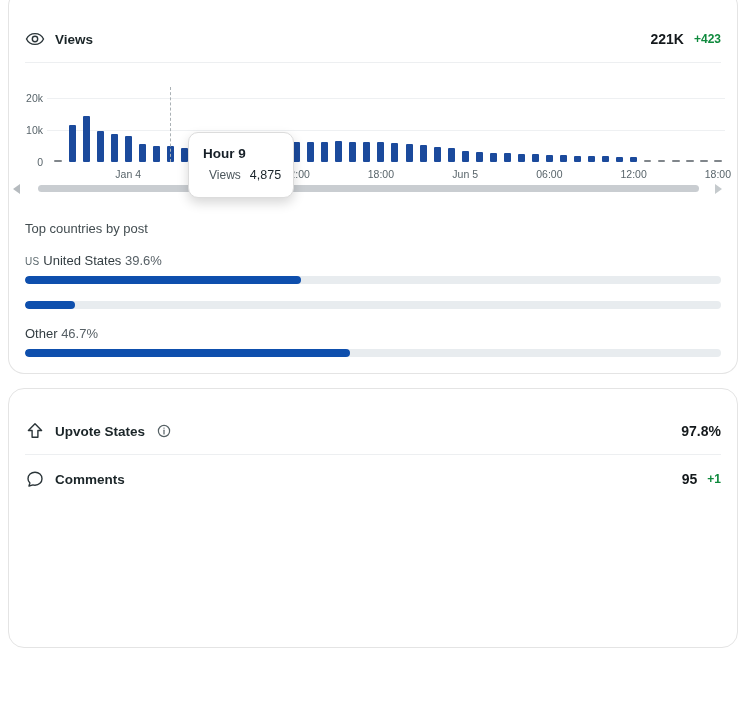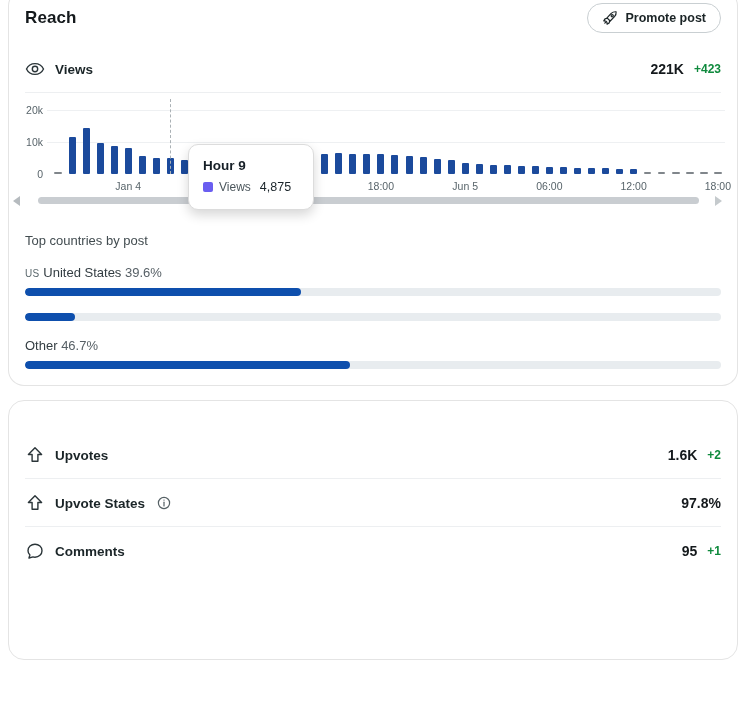--- a/index.html
+++ b/index.html
@@ -21,41 +21,41 @@
   .metric-row.bordered { border-bottom: 1px solid #edeff1; }
   .metric-icon { width: 20px; height: 20px; color: #2b3539; flex: 0 0 auto; display: flex; align-items: center; }
   .metric-label { font-size: 13.5px; font-weight: bold; color: #1b2528; }
   .metric-spacer { flex: 1; }
   .metric-value { font-size: 14px; font-weight: bold; color: #14191c; }
   .metric-delta { font-size: 12px; font-weight: bold; }
   .info-icon { width: 14px; height: 14px; color: #556064; margin-left: 2px; display: inline-flex; }
 
   .chart-subtitle { margin-top: 20px; font-size: 13px; color: #424c50; }
 
-  .chart-area { position: relative; height: 112px; margin-top: 6px; margin-right: -8px; }
+  .chart-area { position: relative; height: 112px; margin-top: 24px; margin-right: -8px; }
   .gridline { position: absolute; left: 22px; right: 4px; height: 1px; background: #eef0f2; }
   .ytick { position: absolute; left: 0; width: 18px; text-align: right;
     font-size: 10.5px; color: #58646a; transform: translateY(-50%); }
   .plot { position: absolute; left: 22px; right: 4px; top: 0; height: 75px; overflow: hidden; }
   .bar { position: absolute; bottom: 0; width: 7px; background: #1b4a9c; border-radius: 1px; }
   .bar.dash { height: 2.5px; background: #80868b; width: 7.5px; }
   .hover-line { position: absolute; top: 0; height: 75px; width: 0;
     border-left: 1px dashed #aab1b5; }
   .xtick { position: absolute; top: 81px; transform: translateX(-50%);
     font-size: 10.5px; color: #58646a; white-space: nowrap; }
 
   .hscroll-thumb { position: absolute; top: 98px; left: 13px; width: 661px; height: 7px;
     border-radius: 4px; background: #c9cdd1; cursor: pointer; }
   .hscroll-arrow { position: absolute; top: 97px; width: 0; height: 0; cursor: pointer; }
   .hscroll-arrow.left { left: -12px; border-top: 5px solid transparent;
     border-bottom: 5px solid transparent; border-right: 7px solid #b6bbbf; }
   .hscroll-arrow.right { left: 690px; border-top: 5px solid transparent;
     border-bottom: 5px solid transparent; border-left: 7px solid #c5cacd; }
 
-  .tooltip { position: absolute; left: 163px; top: 45px; width: 126px; height: 66px;
+  .tooltip { position: absolute; left: 163px; top: 45px; width: 106px; height: 66px;
     background: #fff; border: 1px solid #dcdcdc; border-radius: 10px; z-index: 5;
     box-shadow: 0 5px 12px rgba(0,0,0,.16); padding: 13px 14px 0 14px; }
   .tooltip-title { font-size: 13.5px; font-weight: bold; color: #161f27; }
   .tooltip-row { display: flex; align-items: center; gap: 6px; margin-top: 7px; }
   .tooltip-swatch { width: 10px; height: 10px; border-radius: 2px; background: #6a5ef0; }
   .tooltip-series { font-size: 12px; color: #4b565c; }
   .tooltip-value { font-size: 12.5px; color: #1a242a; margin-left: 3px; }
 
   .countries-title { margin-top: 22px; font-size: 13px; color: #424c50; }
   .country-row { margin-top: 17px; }
@@ -64,35 +64,20 @@
   .country-pct { color: #576066; }
   .country-track { height: 8px; background: #e8ecef; border-radius: 4px; overflow: hidden; }
   .country-fill { height: 100%; background: #0e4fad; border-radius: 4px; }
 
   svg { display: block; }
 </style>
 </head>
 <body>
 
 <div class="card reach">
-  <div class="card-header">
-    <div class="card-title">Reach</div>
-    <button class="promote-btn">
-      <span class="metric-icon" style="width:16px;height:16px;">
-        <svg width="16" height="16" viewBox="0 0 16 16" fill="none" stroke="#1b2426" stroke-width="1.2" stroke-linejoin="round" stroke-linecap="round">
-          <path d="M9.2 3.4c1.4-1.2 3.1-1.8 4.9-1.6.2 1.8-.4 3.6-1.6 4.9L8.2 11 5 7.8l4.2-4.4z"></path>
-          <circle cx="10.2" cy="5.8" r="1.1"></circle>
-          <path d="M5.3 8.2 3 8.9l-1.2 2 2.1.2"></path>
-          <path d="M7.8 10.7l-.7 2.3-2 1.2-.2-2.1"></path>
-          <path d="M4.4 11.6l-1.6 1.6"></path>
-        </svg>
-      </span>
-      <span>Promote post</span>
-    </button>
-  </div>
 
   <div class="metric-row bordered" style="margin-top:12px;">
     <span class="metric-icon">
       <svg width="20" height="20" viewBox="0 0 20 20" fill="none" stroke="#2b3539" stroke-width="1.4">
         <path d="M10 4.6c-4.3 0-7.4 3.1-8.5 5.4 1.1 2.3 4.2 5.4 8.5 5.4s7.4-3.1 8.5-5.4C17.4 7.7 14.3 4.6 10 4.6z"></path>
         <circle cx="10" cy="10" r="2.7"></circle>
       </svg>
     </span>
     <span class="metric-label">Views</span>
     <span class="metric-spacer"></span>
@@ -210,31 +195,20 @@
       <span class="country-pct">46.7%</span>
     </div>
     <div class="country-track">
       <div class="country-fill" style="width: 46.7%;"></div>
     </div>
   </div>
 </div>
 
 <div class="card engagement">
 
-  <div class="metric-row bordered" style="margin-top:12px;">
-    <span class="metric-icon">
-      <svg width="20" height="20" viewBox="0 0 20 20" fill="none" stroke="#2b3539" stroke-width="1.4" stroke-linejoin="round">
-        <path d="M10 2.8l6.6 6.7h-3.7v6.7H7.1V9.5H3.4L10 2.8z"></path>
-      </svg>
-    </span>
-    <span class="metric-label">Upvotes</span>
-    <span class="metric-spacer"></span>
-    <span class="metric-value">1.6K</span>
-    <span class="metric-delta delta-pos" style="color: rgb(15, 138, 61);">+2</span>
-  </div>
 
   <div class="metric-row bordered">
     <span class="metric-icon">
       <svg width="20" height="20" viewBox="0 0 20 20" fill="none" stroke="#2b3539" stroke-width="1.4" stroke-linejoin="round">
         <path d="M10 2.8l6.6 6.7h-3.7v6.7H7.1V9.5H3.4L10 2.8z"></path>
       </svg>
     </span>
     <span class="metric-label">Upvote States</span>
     <span class="info-icon">
       <svg width="14" height="14" viewBox="0 0 14 14" fill="none" stroke="#556064" stroke-width="1.2">

